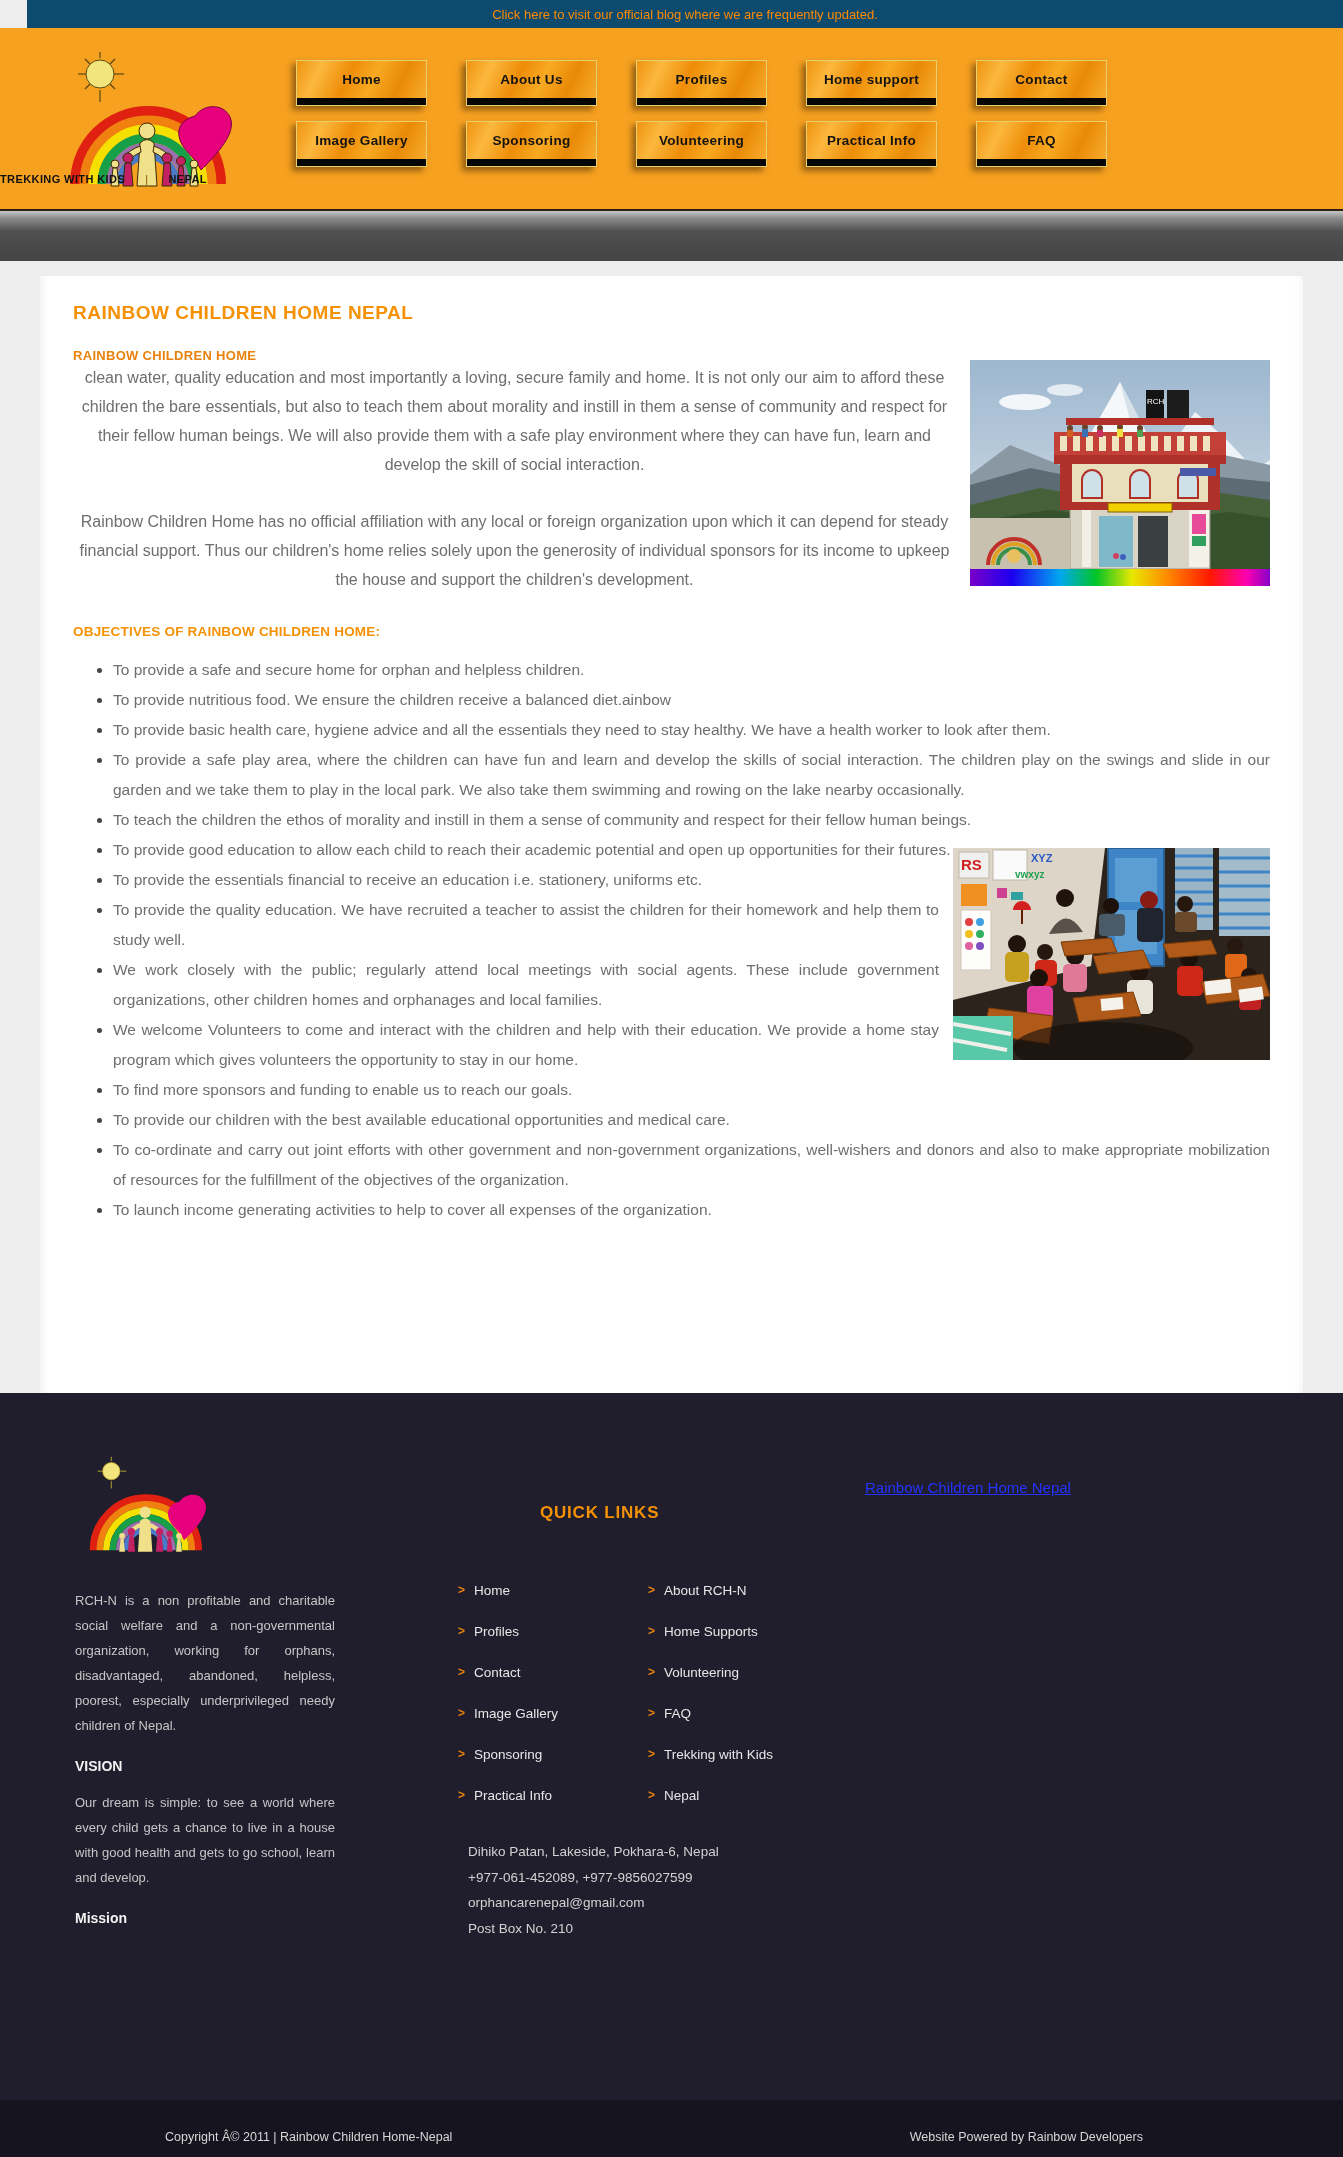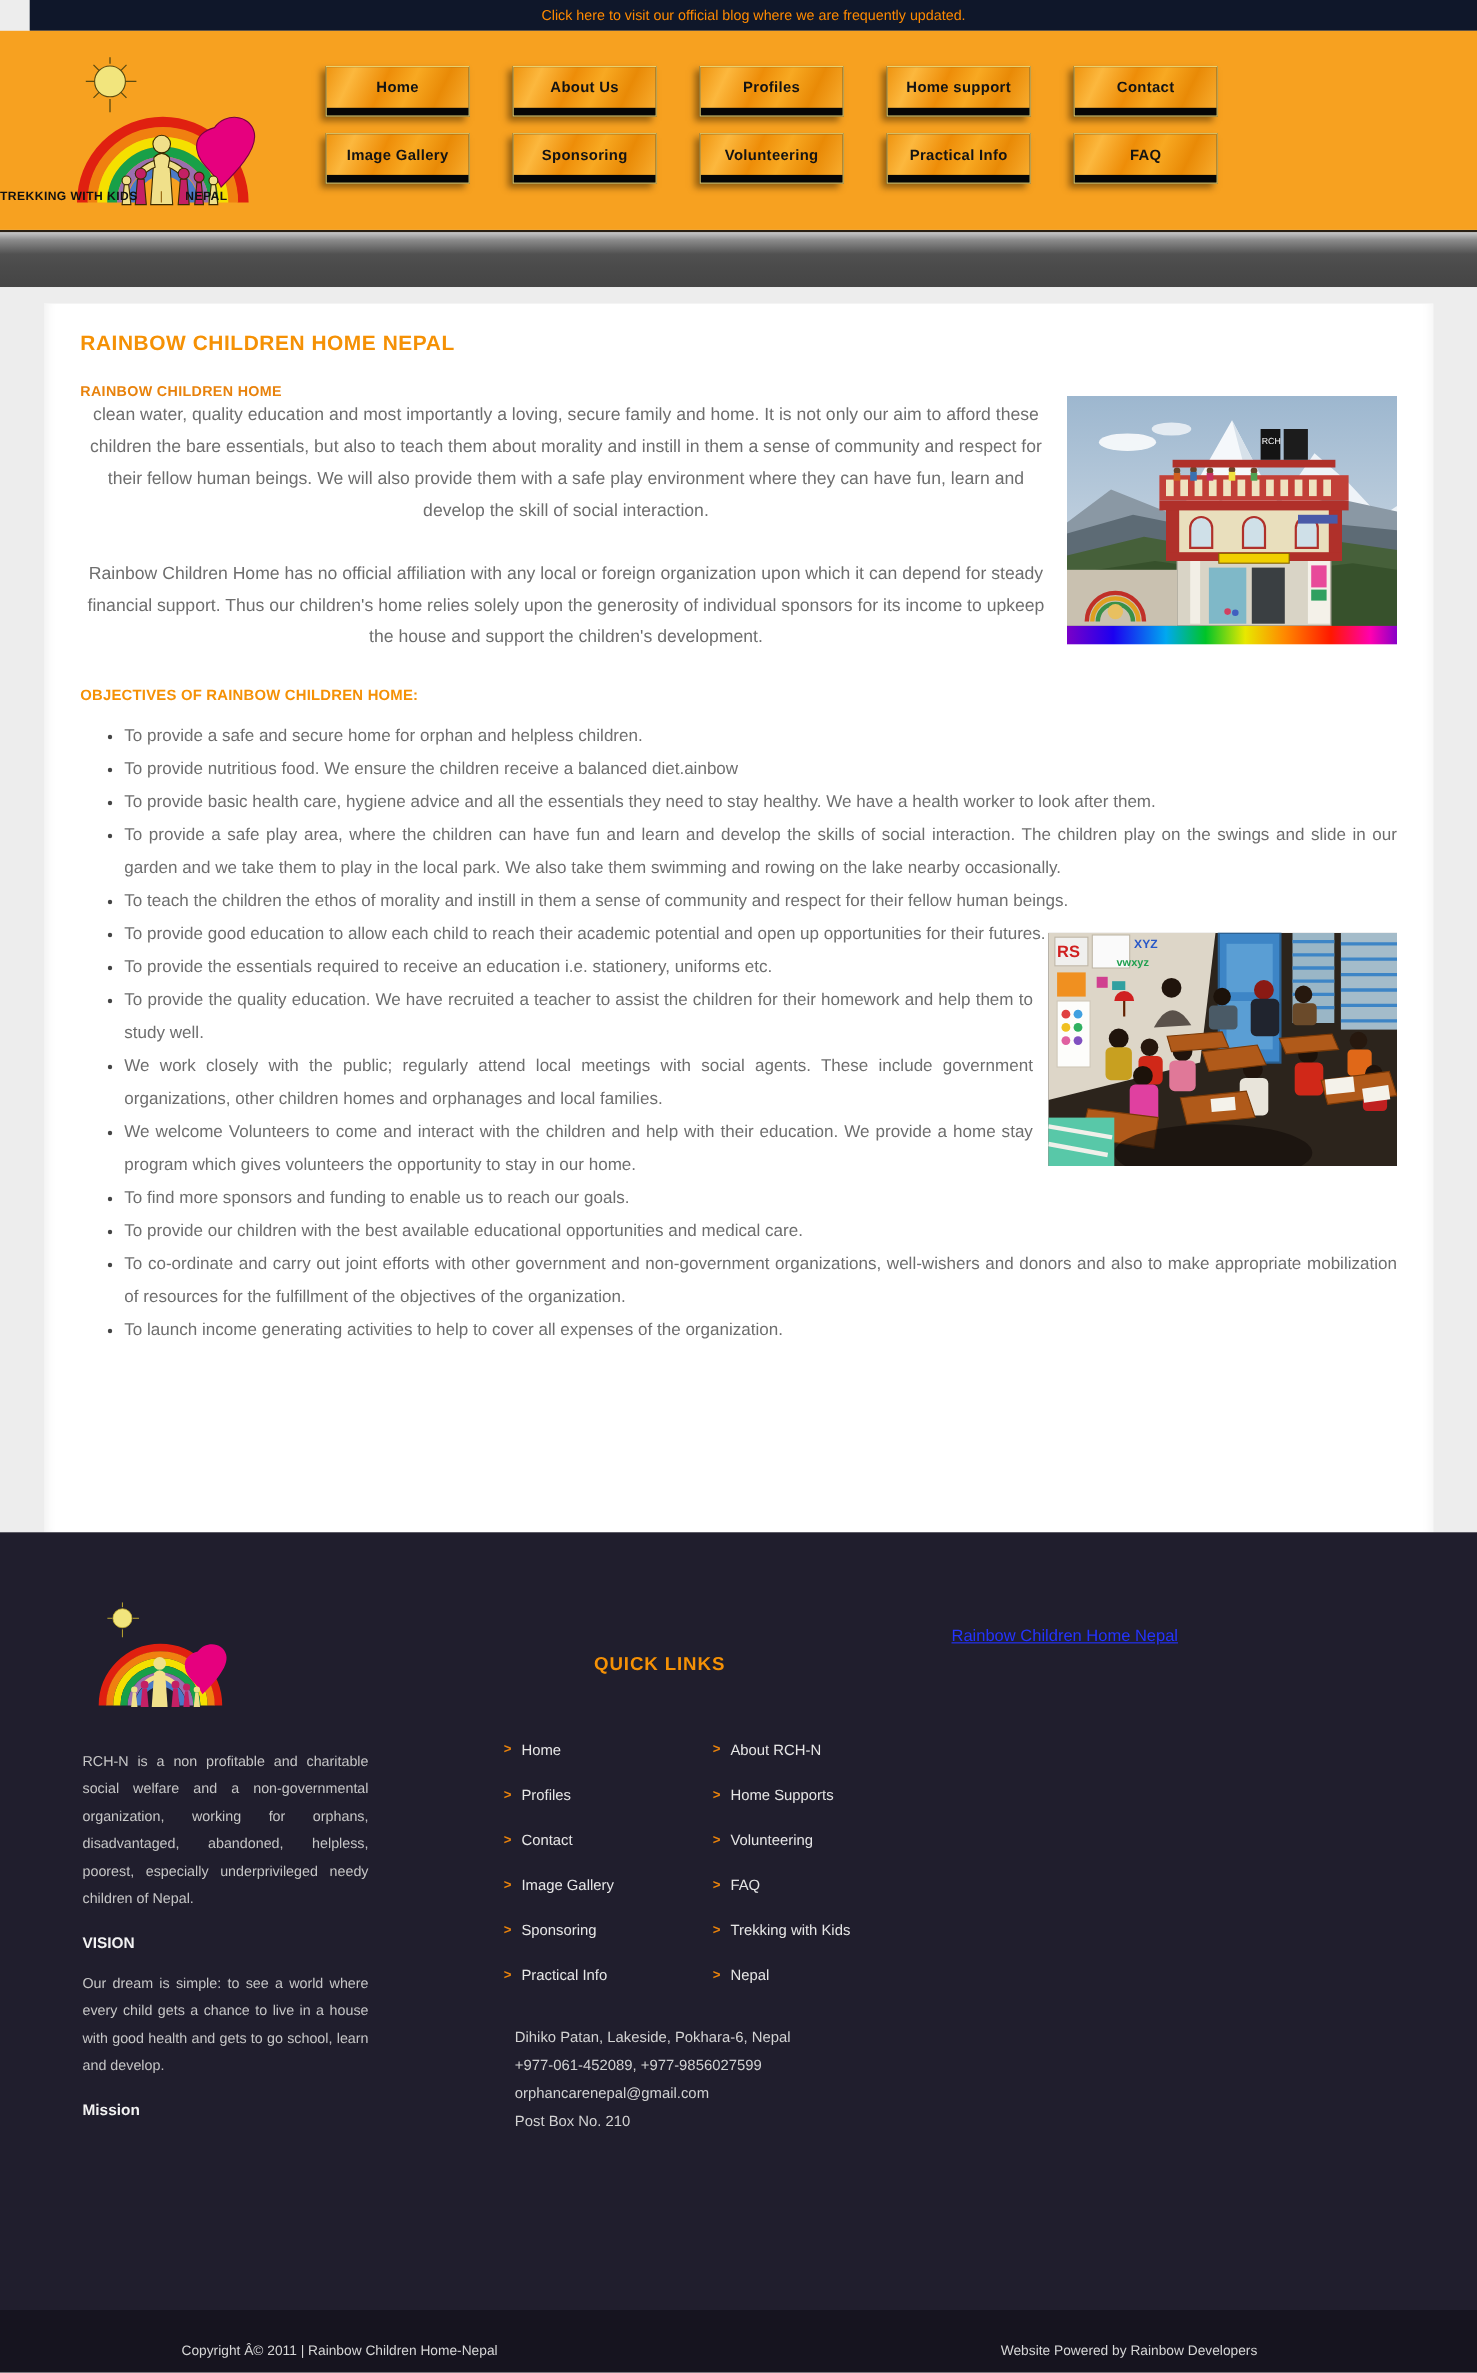--- a/index.html
+++ b/index.html
@@ -1,20 +1,20 @@
 <!DOCTYPE html>
 <html><head>
 <meta charset="utf-8">
 <style>
   * { margin:0; padding:0; box-sizing:border-box; }
   html,body { background:#ededed; }
   body { width:1343px; font-family:"Liberation Sans", sans-serif; position:relative; }
 
   
-  .topbar { height:28px; background:#0f172a; text-align:center; line-height:28px;margin-left:27px; }
+  .topbar { height:28px; background:#0c4a6e; text-align:center; line-height:28px;margin-left:27px; }
   .topbar a { color:#ff8a00; font-size:13px; text-decoration:none; cursor:pointer; }
 
   
   .header { position:relative; height:181px; background:#f7a120; }
   .h-logo { position:absolute; left:45px; top:14px; width:205px; height:158px; }
   .navbtn { position:absolute; width:131px; height:46px; background:#060606;
             border:1px solid #e8d06e; box-shadow:-4px 4px 6px rgba(50,30,0,.5);
             cursor:pointer; font-family:inherit; padding:0; }
   .navbtn .face { position:absolute; left:0; top:0; right:0; height:37px;
             display:flex; align-items:center; justify-content:center;
@@ -341,21 +341,21 @@
           </g>
           <rect x="252" y="132" width="26" height="14" fill="#f4f2ea" transform="rotate(-6 265 139)"></rect>
           <rect x="286" y="140" width="24" height="13" fill="#f4f2ea" transform="rotate(-8 298 146)"></rect>
           <rect x="148" y="150" width="22" height="12" fill="#f4f2ea" transform="rotate(-5 159 156)"></rect>
           <ellipse cx="150" cy="200" rx="90" ry="26" fill="#120c08" opacity=".6"></ellipse>
           <rect x="0" y="168" width="60" height="44" fill="#58c8a8"></rect>
           <g stroke="#f0f0ea" stroke-width="4">
                 <line x1="0" y1="176" x2="58" y2="186"></line>
                 <line x1="0" y1="192" x2="54" y2="202"></line>
               </g>
-        </svg></span><span>To provide the essentials required to receive an education i.e. stationery, uniforms etc.</span></li>
+        </svg></span><span>To provide the essentials financial to receive an education i.e. stationery, uniforms etc.</span></li>
       <li>To provide the quality education. We have recruited a teacher to assist the children for their homework and help them to study well.</li>
       <li>We work closely with the public; regularly attend local meetings with social agents. These include government organizations, other children homes and orphanages and local families.</li>
       <li>We welcome Volunteers to come and interact with the children and help with their education. We provide a home stay program which gives volunteers the opportunity to stay in our home.</li>
       <li>To find more sponsors and funding to enable us to reach our goals.</li>
       <li>To provide our children with the best available educational opportunities and medical care.</li>
       <li>To co-ordinate and carry out joint efforts with other government and non-government organizations, well-wishers and donors and also to make appropriate mobilization of resources for the fulfillment of the objectives of the organization.</li>
       <li>To launch income generating activities to help to cover all expenses of the organization.</li>
     </ul>
   </div>
 </div>

